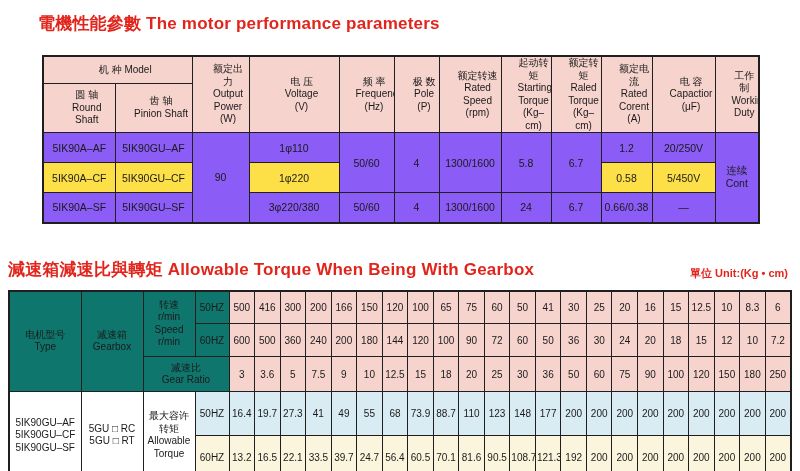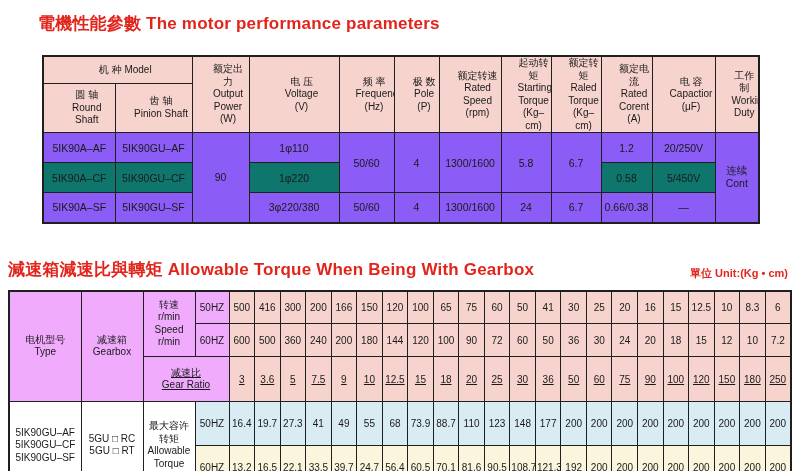--- a/index.html
+++ b/index.html
@@ -16,27 +16,27 @@
            font-weight: normal; padding: 0 1px; overflow: hidden; }
   .ml { white-space: pre-line; line-height: 1.25; }
 
   
   #motor-table { margin-left: 42px; width: 716px; border: 2px solid #1f1f1f; }
   #motor-table th { background: #f6d3cd; font-size: 10px; padding-left: 16px; }
   #motor-table td { font-size: 10.5px; background: #8b5cf6; }
   #motor-table .hrow1 { height: 24px; }
   #motor-table .hrow2 { height: 44px; }
   #motor-table .drow  { height: 30px; }
-  #motor-table td.hl  { background: #0f766e; }
+  #motor-table td.hl  { background: #fde047; }
 
   
   #gearbox-table { margin-left: 8px; width: 784px; border: 2px solid #1f1f1f; }
-  #gearbox-table th { background: #f0abfc; font-size: 10px; }
+  #gearbox-table th { background: #0f766e; font-size: 10px; }
   #gearbox-table td { font-size: 10px; }
-  .rowA { height: 33px; } .rowB { height: 33px; } .rowC { height: 45px; text-decoration: underline; }
+  .rowA { height: 33px; } .rowB { height: 33px; } .rowC { height: 35px; }
   .rowD { height: 44px; } .rowE { height: 44px; }
   td.c-pink  { background: #f6d3cd; }
   td.c-blue  { background: #d9ecf3; }
   td.c-cream { background: #faf5dc; }
   td.c-white { background: #ffffff; }
   #gearbox-table td.lbl { font-size: 10px; }
 </style>
 </head>
 <body>
 

